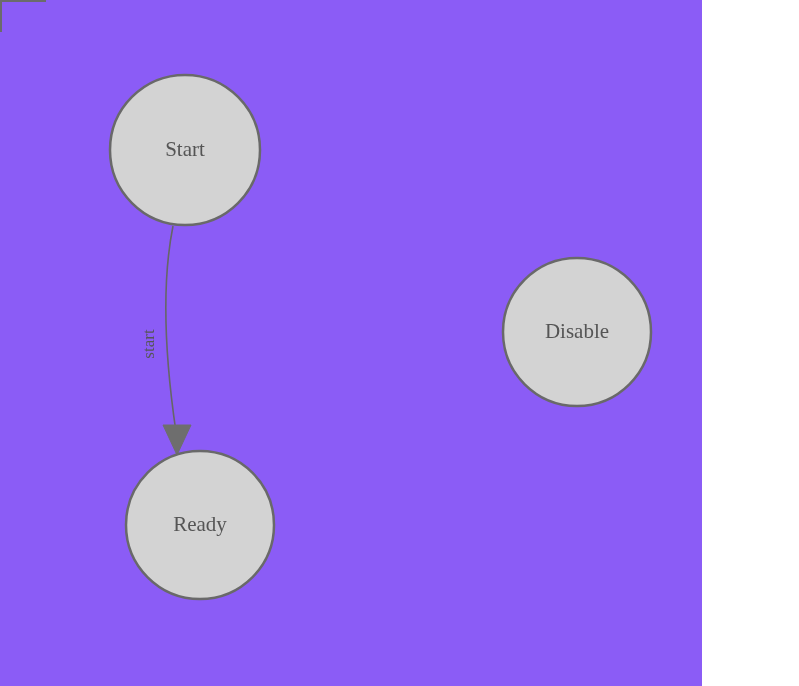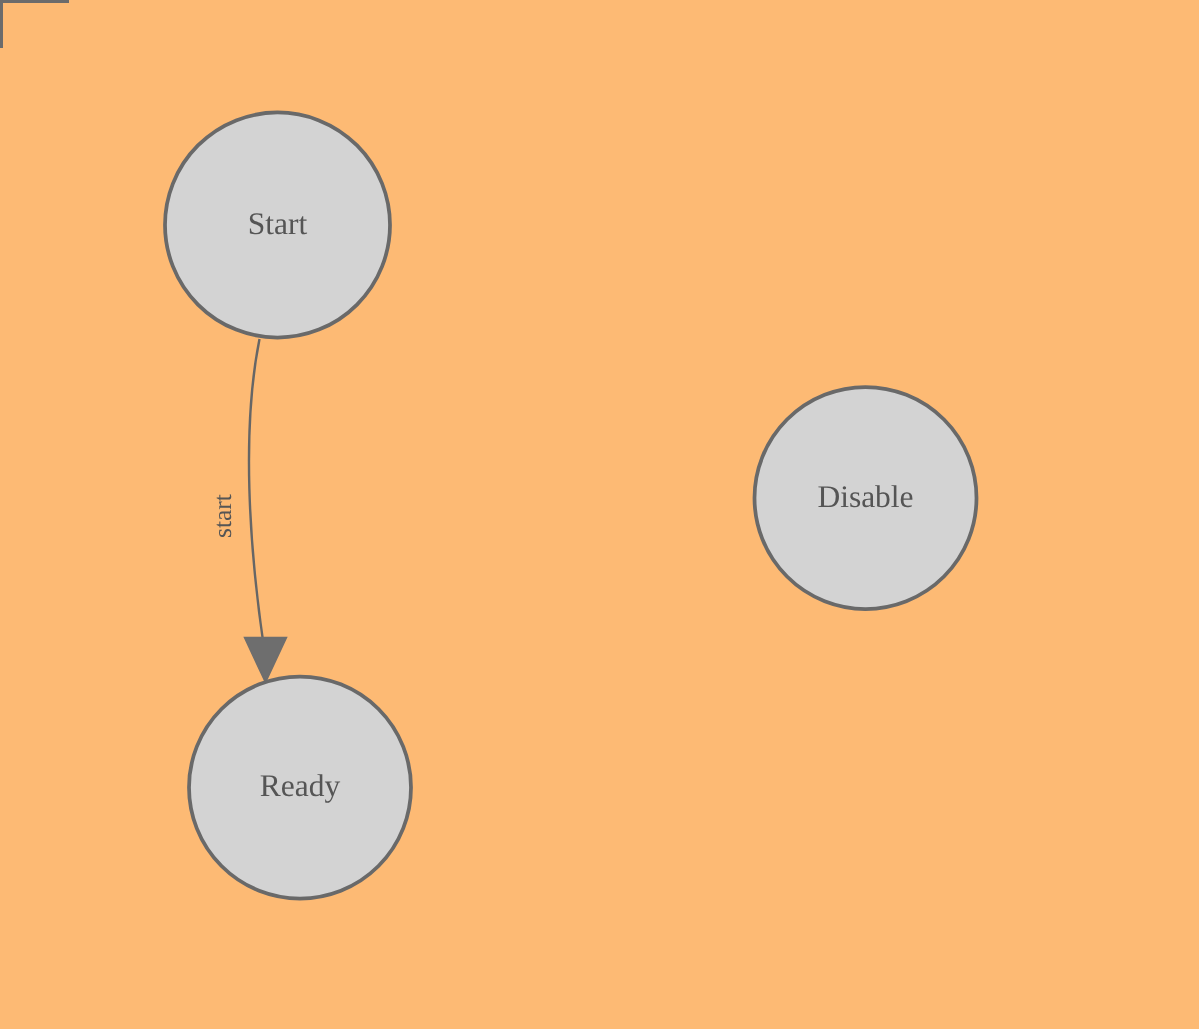--- a/index.html
+++ b/index.html
@@ -8,23 +8,23 @@
     background: #ffffff;
   }
   body {
     width: 799px;
     height: 686px;
     overflow: hidden;
     font-family: "Liberation Serif", "DejaVu Serif", serif;
   }
   #canvas {
     position: relative;
-    width: 799px;
+    width: 702px;
     height: 686px;
-    background: #fdba74;
+    background: #8b5cf6;
   }
   #graph-svg {
     position: absolute;
     top: 0;
     left: 0;
     width: 799px;
     height: 686px;
   }
   .node-shape {
     fill: #d3d3d3;

